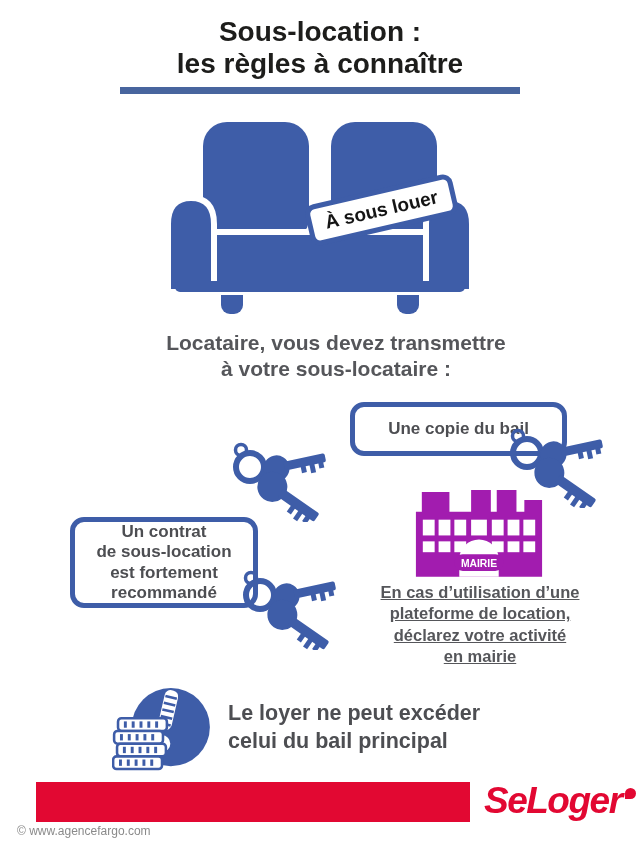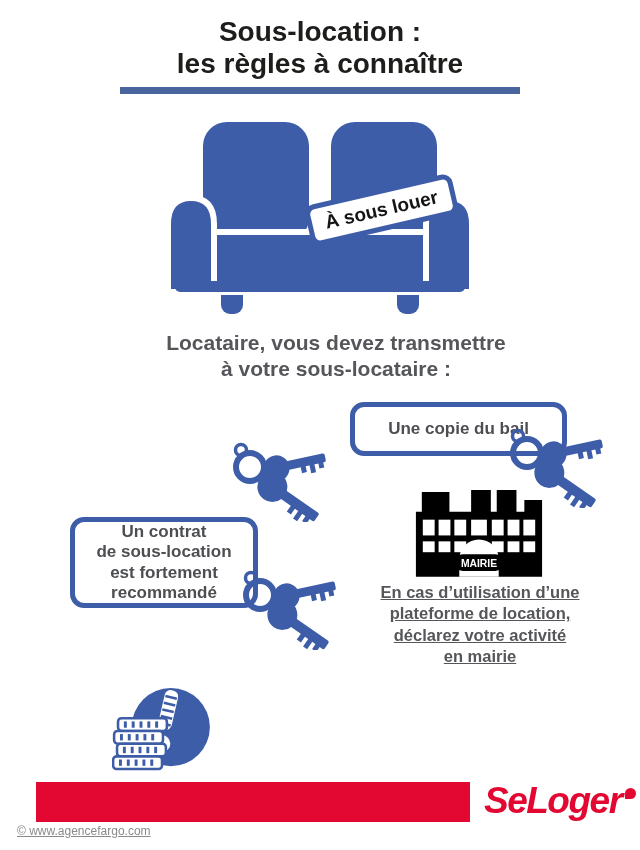--- a/index.html
+++ b/index.html
@@ -40,21 +40,21 @@
   .box1 { left:70px; top:400px; width:178px; height:66px; font-size:17px; line-height:1.18; }
   .box2 { left:350px; top:402px; width:207px; height:44px; font-size:17px; }
   .box3 { left:70px; top:517px; width:178px; height:81px; font-size:17px; line-height:1.18; }
 
   .keys { position:absolute; width:100px; height:82px; color:#3e5da8; z-index:2; }
   .keys svg { display:block; width:100%; height:100%; }
   .keys1 { left:228px; top:440px; }
   .keys2 { left:505px; top:426px; }
   .keys3 { left:238px; top:568px; }
 
-  .mairie-icon { position:absolute; left:410px; top:486px; width:138px; height:91px; color:#000000; }
+  .mairie-icon { position:absolute; left:410px; top:486px; width:138px; height:91px; color:#a21caf; }
   .mairie-icon svg { display:block; width:100%; height:100%; }
   .mairie-note {
     position:absolute; left:352px; top:582px; width:256px;
     text-align:center; font-size:16.5px; font-weight:bold; line-height:1.3;
     color:#55565a;
     text-decoration:underline;
   }
 
   .loyer-icon { position:absolute; left:112px; top:686px; width:100px; height:86px; color:#3e5da8; }
   .loyer-icon svg { display:block; width:100%; height:100%; }
@@ -68,21 +68,21 @@
     position:absolute; left:484px; top:780px; height:42px;
     display:flex; align-items:center;
     color:#e20832; font-weight:bold; font-style:italic;
     font-size:37px; letter-spacing:-1.5px;
   }
   .logo-mark {
     display:inline-block; width:11px; height:11px; background:#e20832;
     border-radius:50% 50% 50% 0; margin-left:3px; margin-bottom:16px;
   }
   .copyright {
-    position:absolute; left:17px; top:824px; font-size:12px; color:#8a8a8a;text-decoration:underline;
+    position:absolute; left:17px; top:824px; font-size:12px; color:#8a8a8a;
   }
 </style>
 </head>
 <body>
 
 <div class="canvas">
 
   <div class="title pre">Sous-location :
 les règles à connaître</div>
   <div class="rule"></div>
@@ -244,20 +244,22 @@
           <rect x="35" y="62.2" width="3" height="6.5"></rect>
           <rect x="43" y="62.2" width="3" height="6.5"></rect>
         <rect x="7" y="75.2" width="3" height="6.5"></rect>
           <rect x="15" y="75.2" width="3" height="6.5"></rect>
           <rect x="23" y="75.2" width="3" height="6.5"></rect>
           <rect x="31" y="75.2" width="3" height="6.5"></rect>
           <rect x="39" y="75.2" width="3" height="6.5"></rect>
       </g>
     </svg>
   </div>
+  <div class="loyer-text pre">Le loyer ne peut excéder
+celui du bail principal</div>
 
   <div class="redbar"></div>
   <div class="logo">
     <span>SeLoger</span>
     <span class="logo-mark"></span>
   </div>
   <div class="copyright">© www.agencefargo.com</div>
 
 </div>
 

